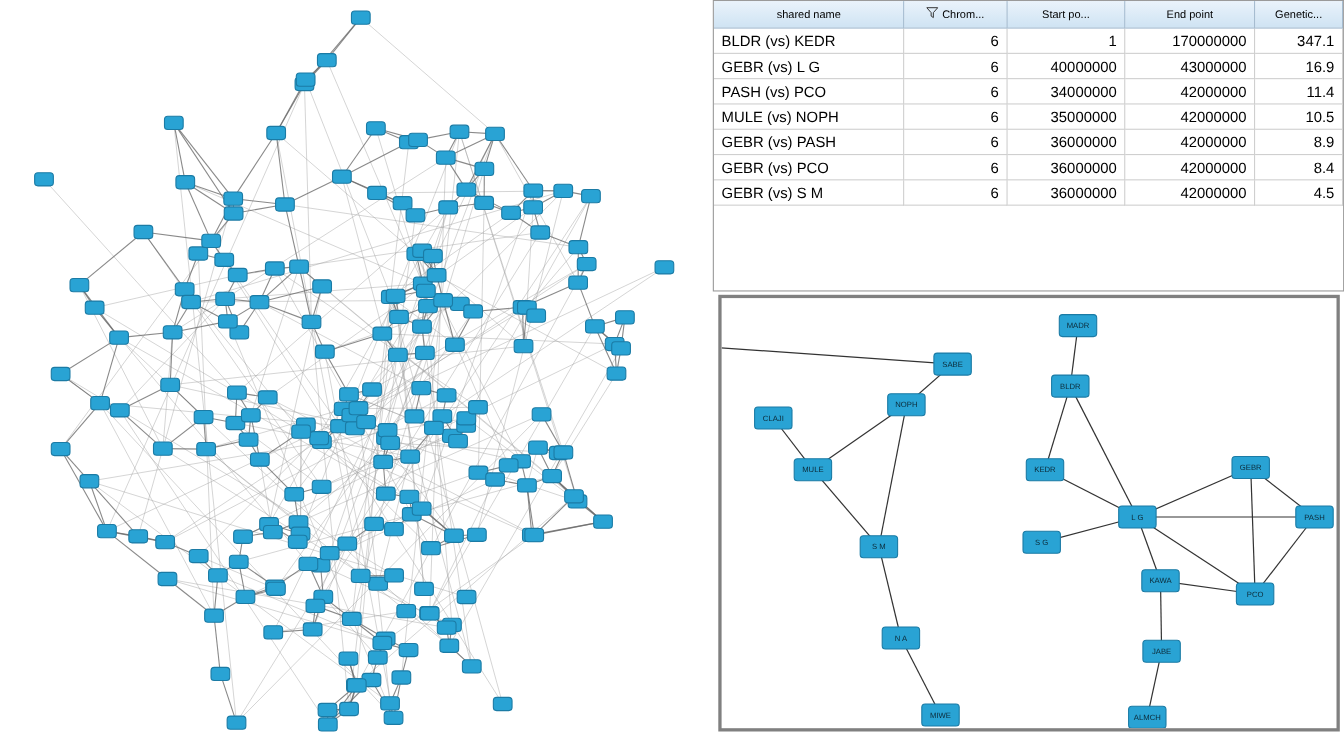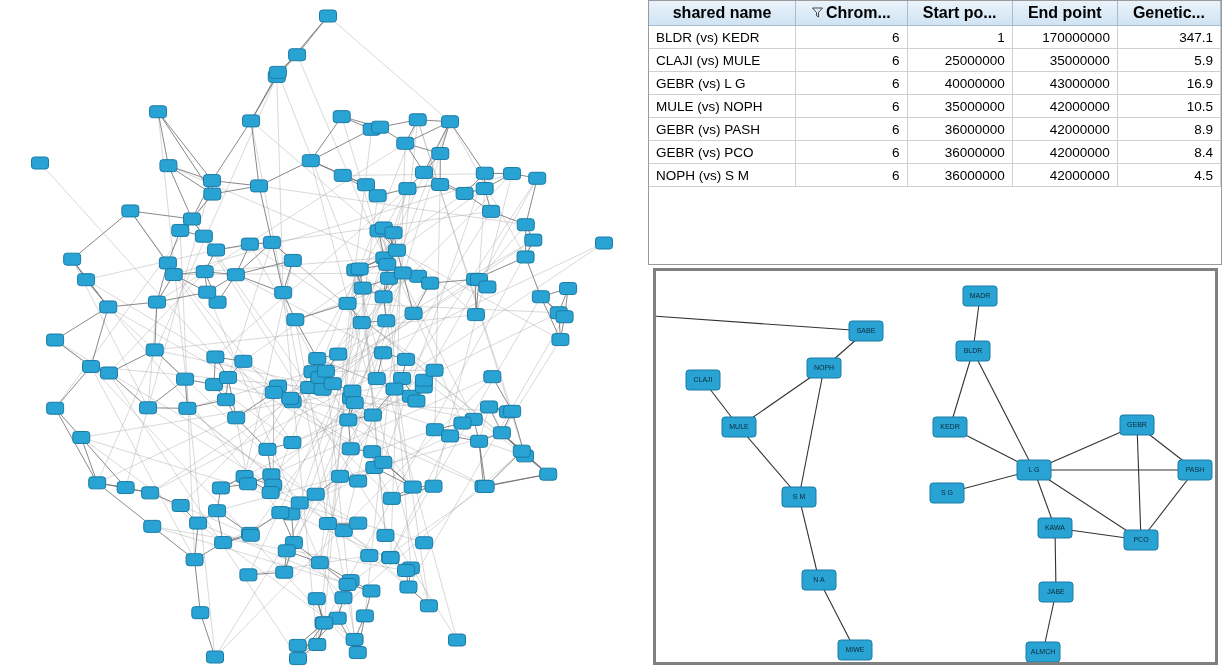--- a/index.html
+++ b/index.html
@@ -40,22 +40,22 @@
     border-collapse: collapse;
     width: 100%;
     font-size: 13.5px;
     color: #000;
   }
   table.grid th {
     background: linear-gradient(to bottom, #eaf3fb 0%, #cfe3f3 100%);
     border: 1px solid #a6bcd0;
     border-top: none;
     height: 24px;
-    font-weight: bold;
-    font-size: 16px;
+    font-weight: normal;
+    font-size: 10px;
     padding: 0 6px;
     text-align: center;
     white-space: nowrap;
   }
   table.grid th.first {
     border-left: none;
   }
   table.grid td {
     border-bottom: 1px solid #cfcfcf;
     border-right: 1px solid #cfcfcf;
@@ -1263,32 +1263,32 @@
     </thead>
     <tbody id="table-body">
         <tr>
           <td class="txt">BLDR (vs) KEDR</td>
           <td class="num">6</td>
           <td class="num">1</td>
           <td class="num">170000000</td>
           <td class="num">347.1</td>
         </tr>
         <tr>
-          <td class="txt">CLAJI (vs) MULE</td>
-          <td class="num">6</td>
-          <td class="num">25000000</td>
-          <td class="num">35000000</td>
-          <td class="num">5.9</td>
-        </tr>
-        <tr>
           <td class="txt">GEBR (vs) L G</td>
           <td class="num">6</td>
           <td class="num">40000000</td>
           <td class="num">43000000</td>
           <td class="num">16.9</td>
+        </tr>
+        <tr>
+          <td class="txt">PASH (vs) PCO</td>
+          <td class="num">6</td>
+          <td class="num">34000000</td>
+          <td class="num">42000000</td>
+          <td class="num">11.4</td>
         </tr>
         <tr>
           <td class="txt">MULE (vs) NOPH</td>
           <td class="num">6</td>
           <td class="num">35000000</td>
           <td class="num">42000000</td>
           <td class="num">10.5</td>
         </tr>
         <tr>
           <td class="txt">GEBR (vs) PASH</td>
@@ -1298,21 +1298,21 @@
           <td class="num">8.9</td>
         </tr>
         <tr>
           <td class="txt">GEBR (vs) PCO</td>
           <td class="num">6</td>
           <td class="num">36000000</td>
           <td class="num">42000000</td>
           <td class="num">8.4</td>
         </tr>
         <tr>
-          <td class="txt">NOPH (vs) S M</td>
+          <td class="txt">GEBR (vs) S M</td>
           <td class="num">6</td>
           <td class="num">36000000</td>
           <td class="num">42000000</td>
           <td class="num">4.5</td>
         </tr>
       </tbody>
   </table>
 </div>
 
 <div id="network-small">

